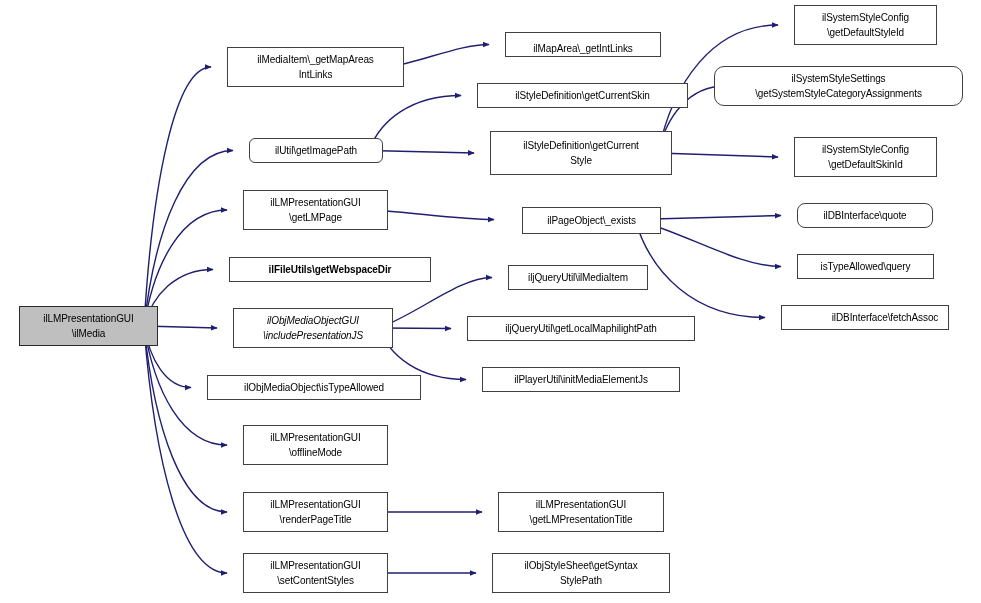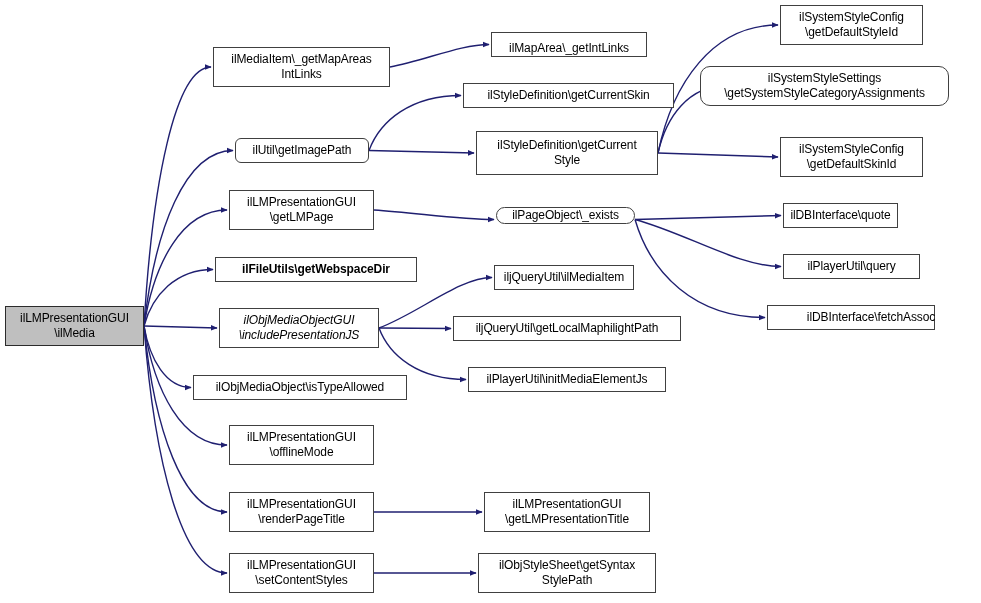--- a/index.html
+++ b/index.html
@@ -8,26 +8,27 @@
     width:981px;height:603px;position:relative;overflow:hidden;
   }
   #canvas{position:absolute;left:0;top:0;width:981px;height:603px;}
   #edges{position:absolute;left:0;top:0;width:981px;height:603px;pointer-events:none;}
   .node{
     position:absolute;box-sizing:border-box;
     border:1px solid #404040;
     background:#ffffff;
     display:flex;align-items:center;justify-content:center;
     text-align:center;
-    font-size:12px;
+    font-size:10px;
     line-height:15px;
     color:#000000;
     white-space:pre-line;
     letter-spacing:-0.1px;
     z-index:2;
+    margin-left:14px;
   }
   .node.root{background:#bfbfbf;border:1px solid #2b2b2b;}
   .node .lbl{display:block;padding:0 3px;}
 </style>
 </head>
 <body>
 
 <div id="canvas">
   <svg id="edges" viewBox="0 0 981 603">
       <defs>
@@ -75,31 +76,31 @@
       <div class="node" style="left: 229px; top: 425px; width: 145px; height: 40px;"><span class="lbl">ilLMPresentationGUI
 \offlineMode</span></div>
       <div class="node" style="left: 229px; top: 492px; width: 145px; height: 40px;"><span class="lbl">ilLMPresentationGUI
 \renderPageTitle</span></div>
       <div class="node" style="left: 229px; top: 553px; width: 145px; height: 40px;"><span class="lbl">ilLMPresentationGUI
 \setContentStyles</span></div>
       <div class="node" style="left: 491px; top: 32px; width: 156px; height: 25px; align-items: flex-end;"><span class="lbl">ilMapArea\_getIntLinks</span></div>
       <div class="node" style="left: 463px; top: 83px; width: 211px; height: 25px;"><span class="lbl">ilStyleDefinition\getCurrentSkin</span></div>
       <div class="node" style="left: 476px; top: 131px; width: 182px; height: 44px;"><span class="lbl">ilStyleDefinition\getCurrent
 Style</span></div>
-      <div class="node" style="left: 496px; top: 207px; width: 139px; height: 17px; border-radius: 9px;"><span class="lbl">ilPageObject\_exists</span></div>
+      <div class="node" style="left: 508px; top: 207px; width: 139px; height: 27px;"><span class="lbl">ilPageObject\_exists</span></div>
       <div class="node" style="left: 494px; top: 265px; width: 140px; height: 25px;"><span class="lbl">iljQueryUtil\ilMediaItem</span></div>
       <div class="node" style="left: 453px; top: 316px; width: 228px; height: 25px;"><span class="lbl">iljQueryUtil\getLocalMaphilightPath</span></div>
       <div class="node" style="left: 468px; top: 367px; width: 198px; height: 25px;"><span class="lbl">ilPlayerUtil\initMediaElementJs</span></div>
       <div class="node" style="left: 484px; top: 492px; width: 166px; height: 40px;"><span class="lbl">ilLMPresentationGUI
 \getLMPresentationTitle</span></div>
       <div class="node" style="left: 478px; top: 553px; width: 178px; height: 40px;"><span class="lbl">ilObjStyleSheet\getSyntax
 StylePath</span></div>
       <div class="node" style="left: 780px; top: 5px; width: 143px; height: 40px;"><span class="lbl">ilSystemStyleConfig
 \getDefaultStyleId</span></div>
       <div class="node" style="left: 700px; top: 66px; width: 249px; height: 40px; border-radius: 10px;"><span class="lbl">ilSystemStyleSettings
 \getSystemStyleCategoryAssignments</span></div>
       <div class="node" style="left: 780px; top: 137px; width: 143px; height: 40px;"><span class="lbl">ilSystemStyleConfig
 \getDefaultSkinId</span></div>
-      <div class="node" style="left: 783px; top: 203px; width: 115px; height: 25px;"><span class="lbl">ilDBInterface\quote</span></div>
-      <div class="node" style="left: 783px; top: 254px; width: 137px; height: 25px;"><span class="lbl">ilPlayerUtil\query</span></div>
+      <div class="node" style="left: 783px; top: 203px; width: 136px; height: 25px; border-radius: 8px;"><span class="lbl">ilDBInterface\quote</span></div>
+      <div class="node" style="left: 783px; top: 254px; width: 137px; height: 25px;"><span class="lbl">isTypeAllowed\query</span></div>
       <div class="node" style="left: 767px; top: 305px; width: 168px; height: 25px; padding-left: 40px;"><span class="lbl">ilDBInterface\fetchAssoc</span></div>
     </div>
 </div>
 
 </body></html>

